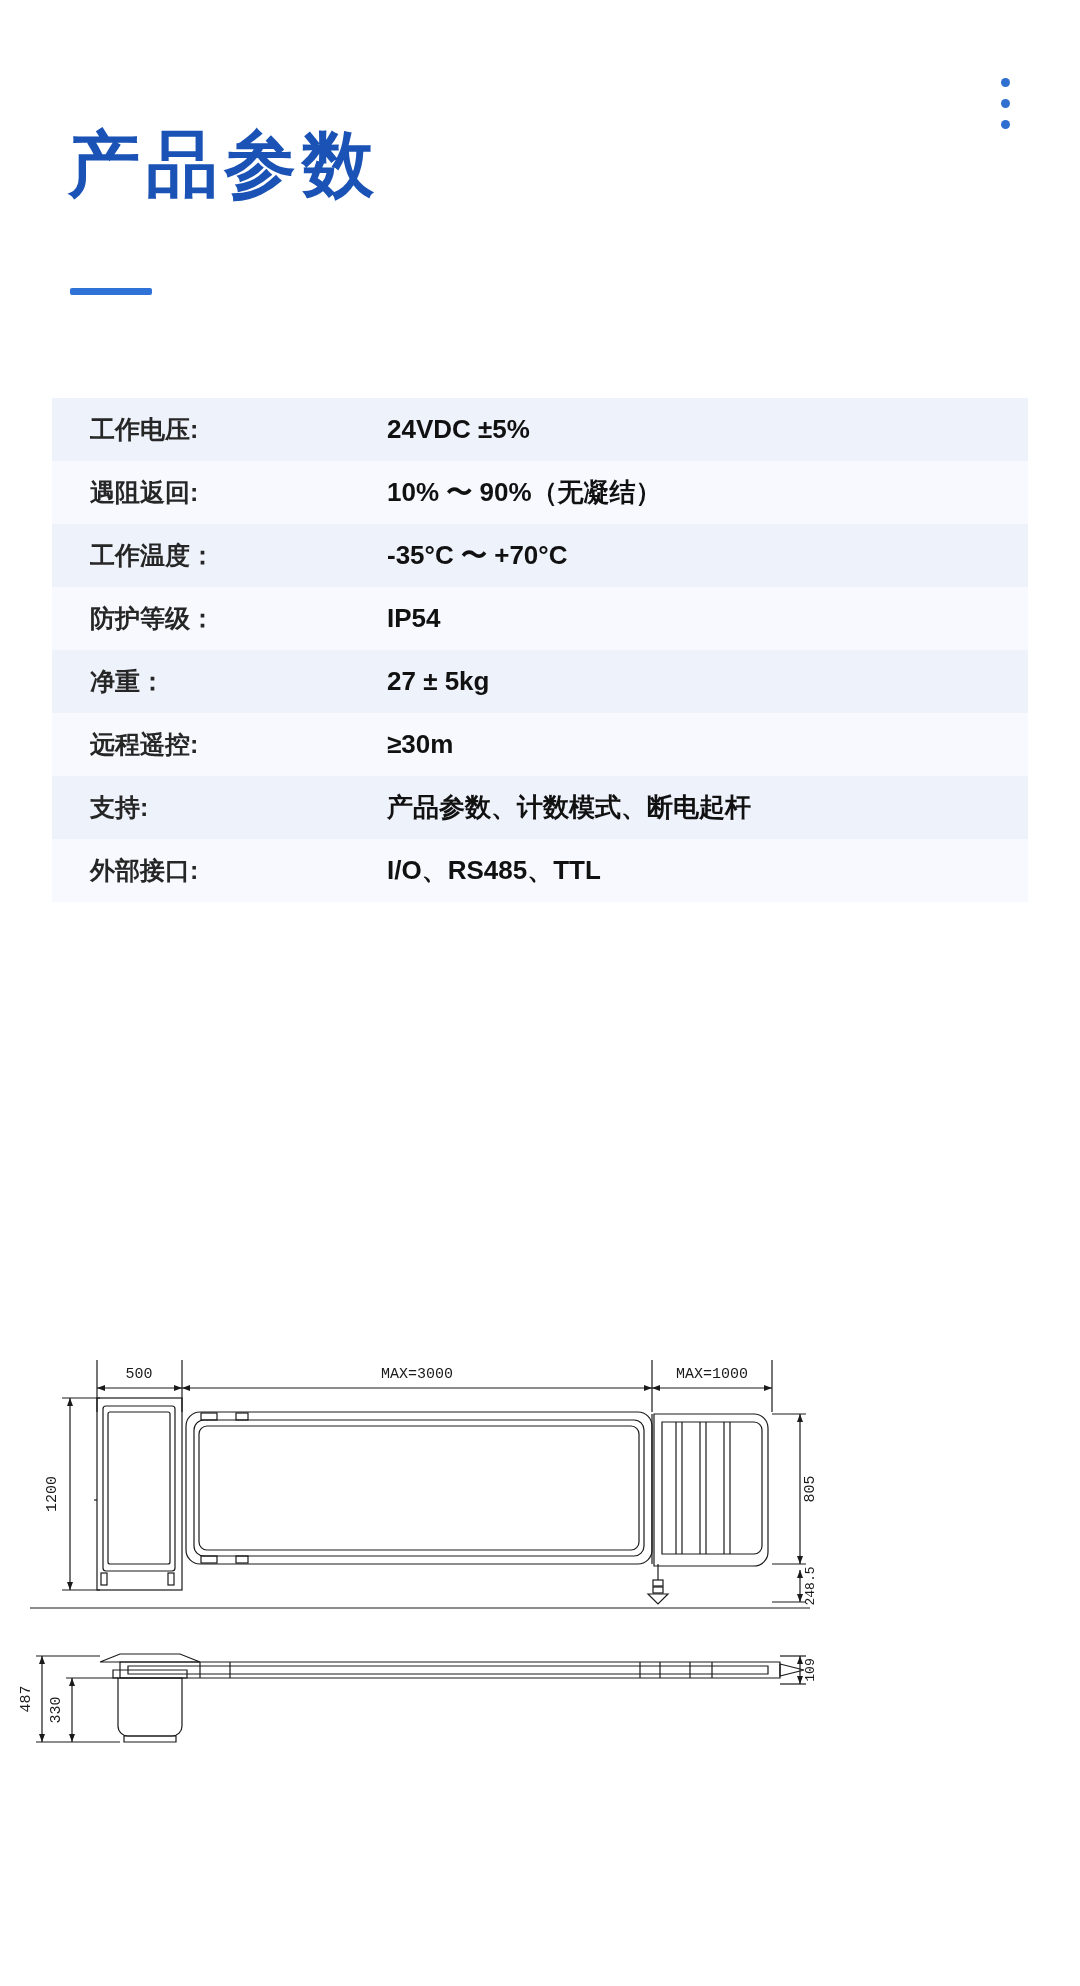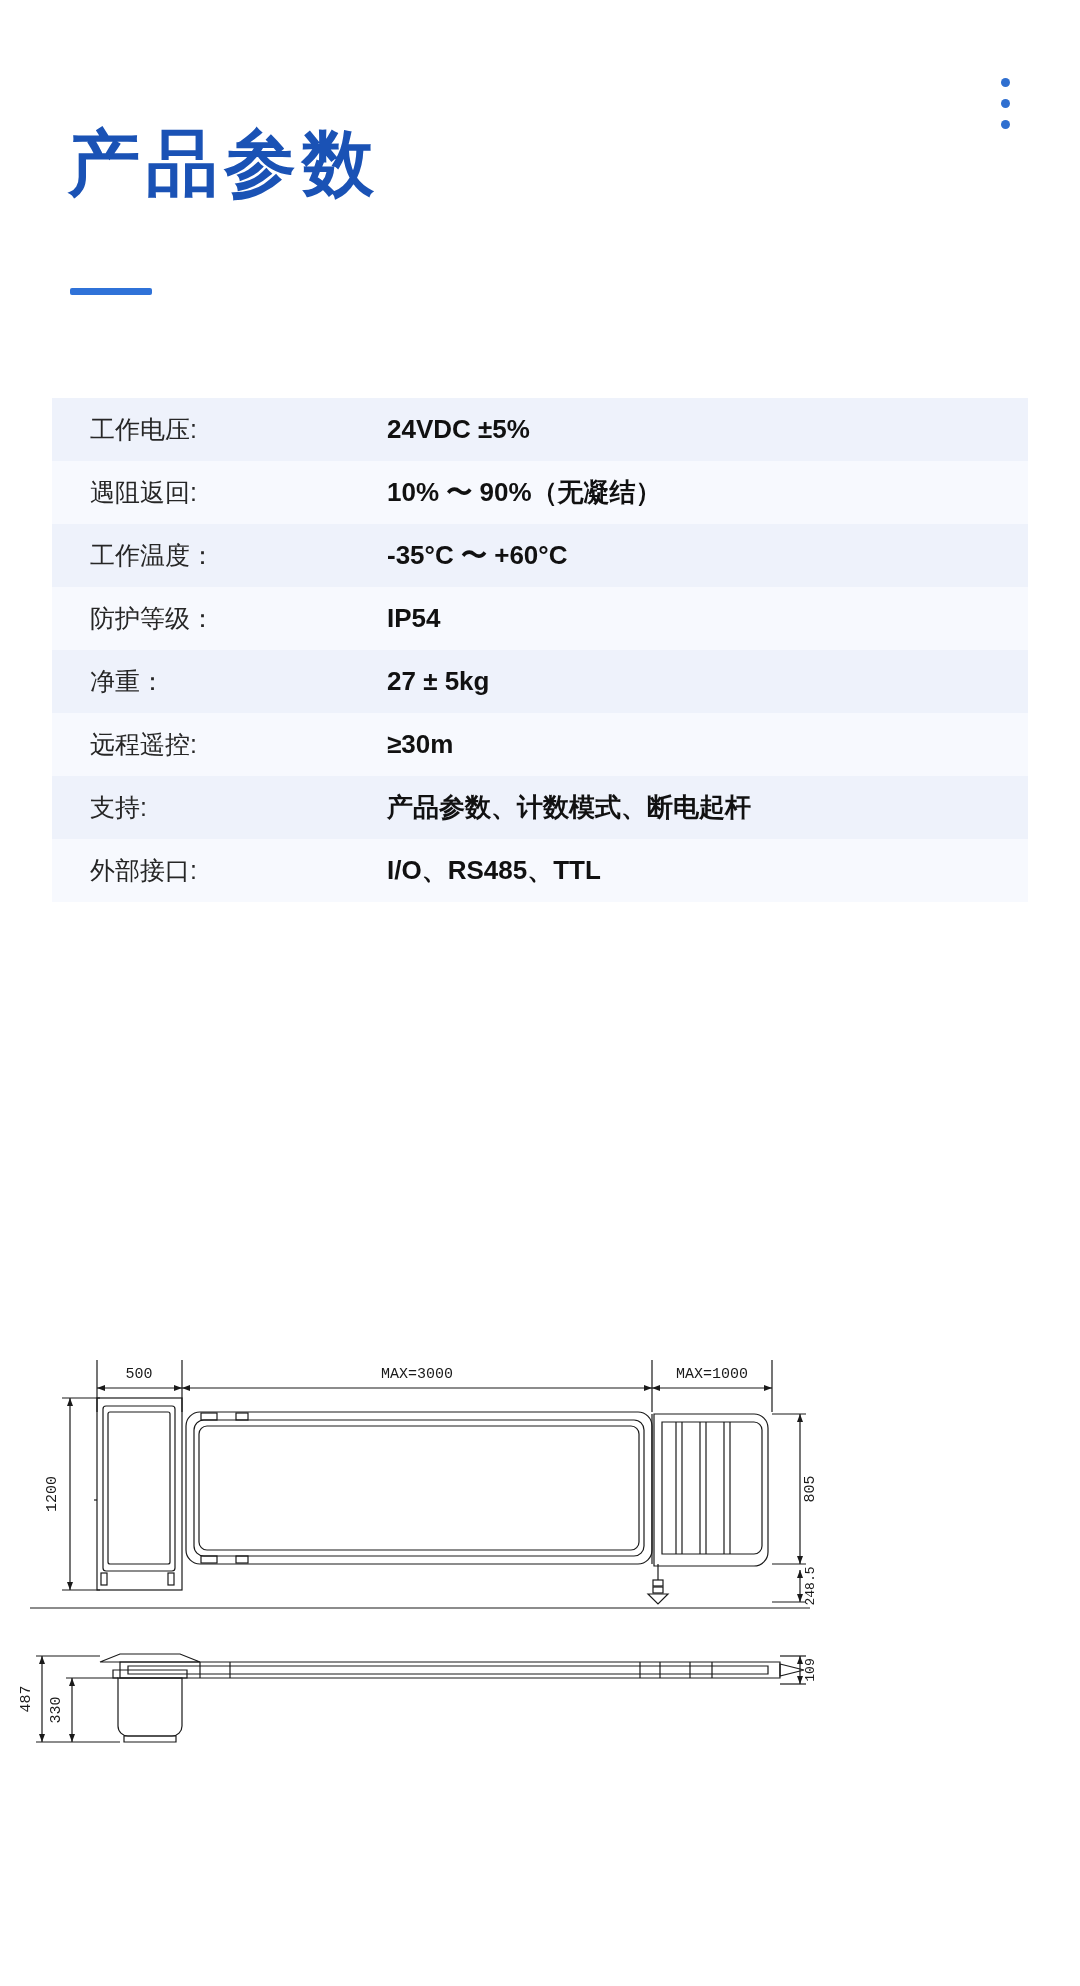--- a/index.html
+++ b/index.html
@@ -36,21 +36,20 @@
 
   .page-title {
     position: absolute;
     top: 128px;
     left: 68px;
     font-size: 72px;
     font-weight: bold;
     letter-spacing: 6px;
     color: #1a52b5;
     line-height: 1;
-    font-family: Liberation Serif, serif;
   }
 
   .title-rule {
     position: absolute;
     top: 288px;
     left: 70px;
     width: 82px;
     height: 7px;
     background: #2f72d8;
     border-radius: 2px;
@@ -71,21 +70,21 @@
     background: #eef2fb;
   }
   .spec-table tr:nth-child(even) {
     background: #f7f9fe;
   }
   .spec-table td.label {
     width: 290px;
     padding-left: 38px;
     font-size: 25px;
     color: #262626;
-    font-weight: 400;
+    font-weight: 700;
     white-space: nowrap;
   }
   .spec-table td.value {
     font-size: 26px;
     font-weight: bold;
     color: #111111;
     padding-left: 6px;
     white-space: nowrap;
     margin-left: 45px;
   }
@@ -129,21 +128,21 @@
     <tr>
       <td class="label">工作电压:</td>
       <td class="value">24VDC ±5%</td>
     </tr>
     <tr>
       <td class="label">遇阻返回:</td>
       <td class="value">10% 〜 90%（无凝结）</td>
     </tr>
     <tr>
       <td class="label">工作温度：</td>
-      <td class="value">-35°C 〜 +60°C</td>
+      <td class="value">-35°C 〜 +70°C</td>
     </tr>
     <tr>
       <td class="label">防护等级：</td>
       <td class="value">IP54</td>
     </tr>
     <tr>
       <td class="label">净重：</td>
       <td class="value">27 ± 5kg</td>
     </tr>
     <tr>

